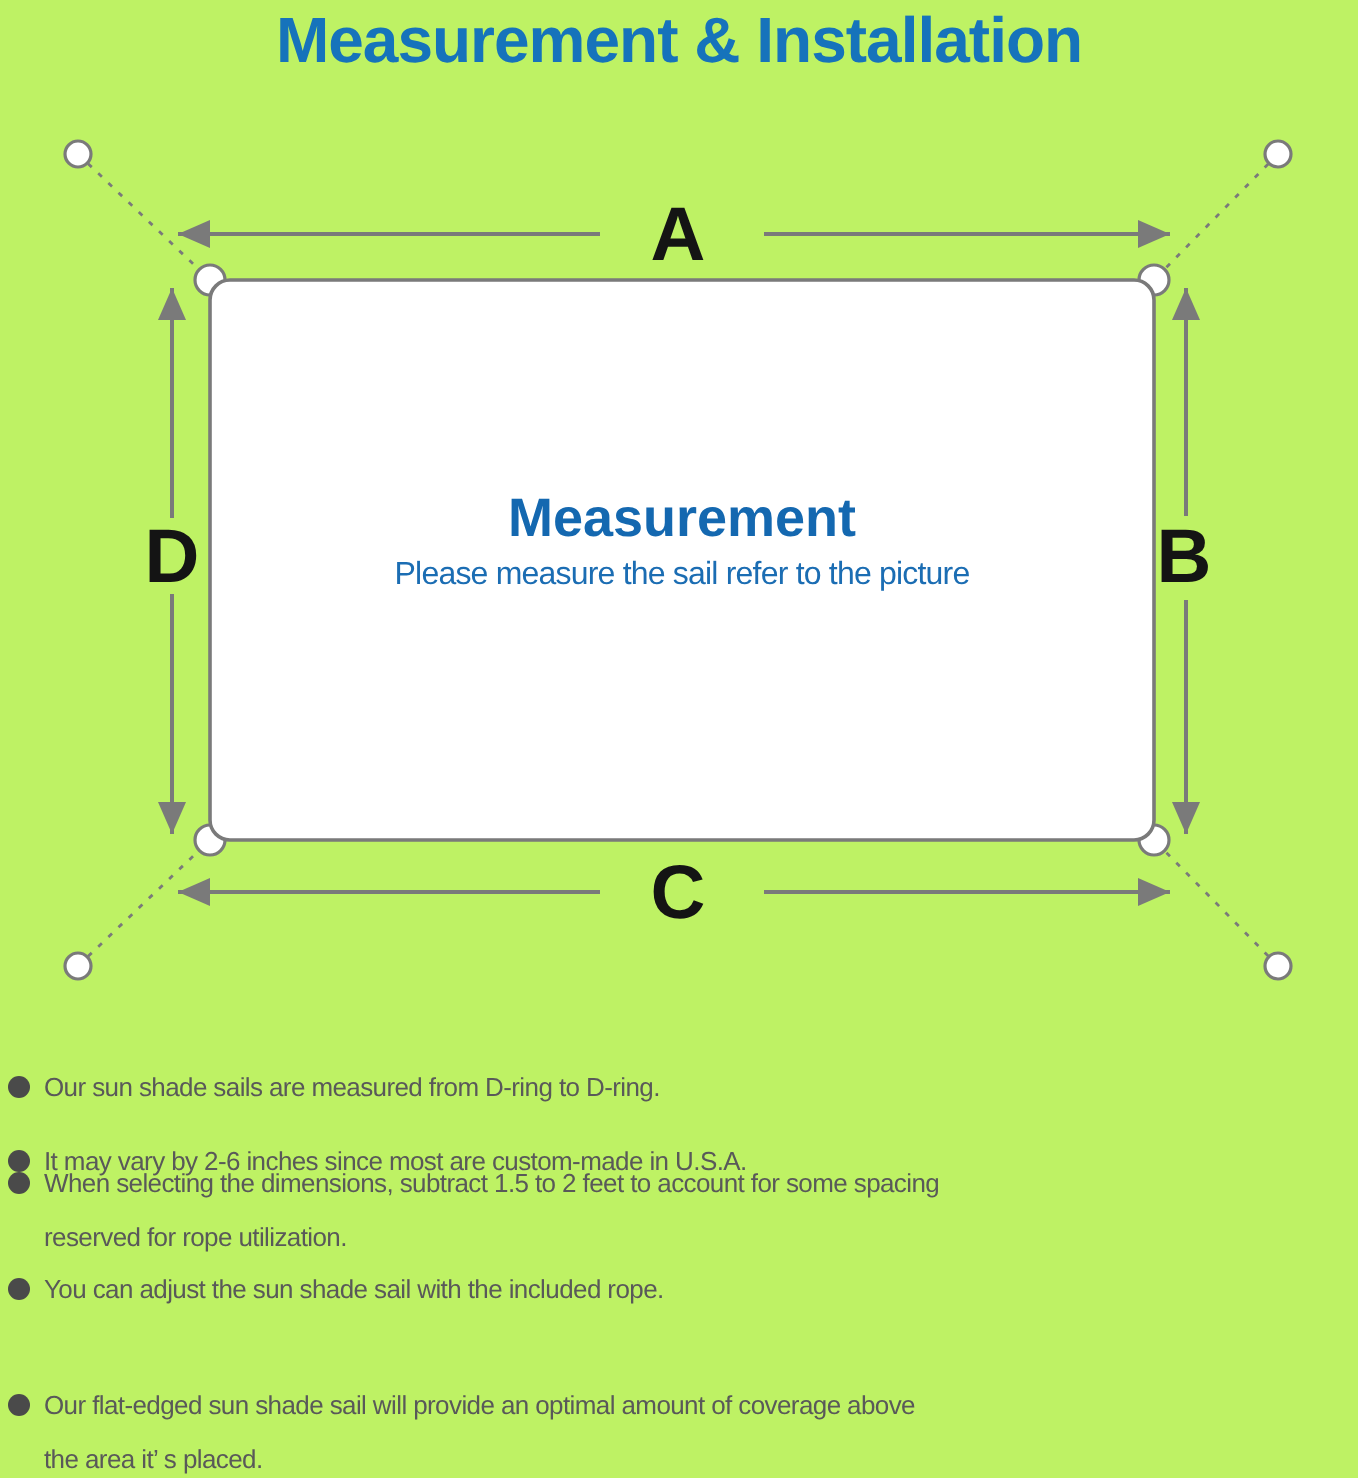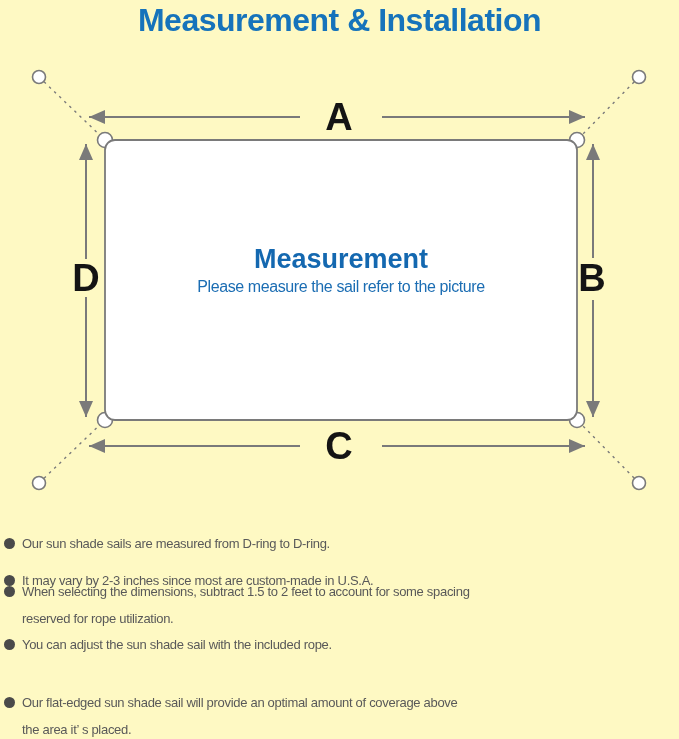--- a/index.html
+++ b/index.html
@@ -8,21 +8,21 @@
     background: #ffffff;
     width: 679px;
     height: 739px;
     overflow: hidden;
     font-family: "Liberation Sans", "DejaVu Sans", sans-serif;
   }
   .stage {
     position: relative;
     width: 679px;
     height: 739px;
-    background: #fef9c3;
+    background: #bef264;
   }
   .page-title {
     position: absolute;
     top: 2px;
     left: 0;
     width: 679px;
     text-align: center;
     font-size: 32px;
     font-weight: bold;
     color: #1673BB;
@@ -139,21 +139,21 @@
     <text class="center-sub" x="341" y="292" text-anchor="middle">Please measure the sail refer to the picture</text>
   </svg>
 
   <div class="notes">
     <div class="note" style="top:530px">
       <span class="dot"></span>
       <p>Our sun shade sails are measured from D-ring to D-ring.</p>
     </div>
     <div class="note" style="top:567px">
       <span class="dot"></span>
-      <p>It may vary by 2-3 inches since most are custom-made in U.S.A.</p>
+      <p>It may vary by 2-6 inches since most are custom-made in U.S.A.</p>
     </div>
     <div class="note" style="top:578px">
       <span class="dot"></span>
       <p>When selecting the dimensions, subtract 1.5 to 2 feet to account for some spacing
 reserved for rope utilization.</p>
     </div>
     <div class="note" style="top:631px">
       <span class="dot"></span>
       <p>You can adjust the sun shade sail with the included rope.</p>
     </div>

